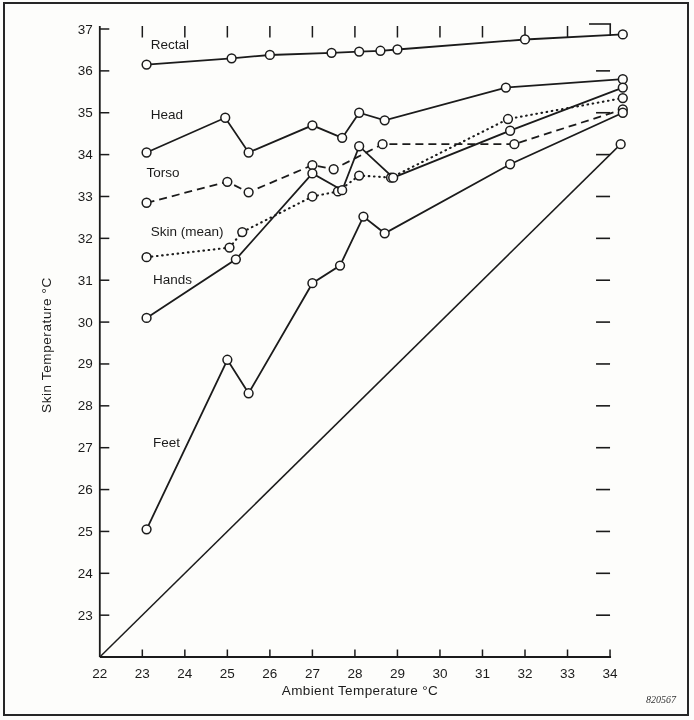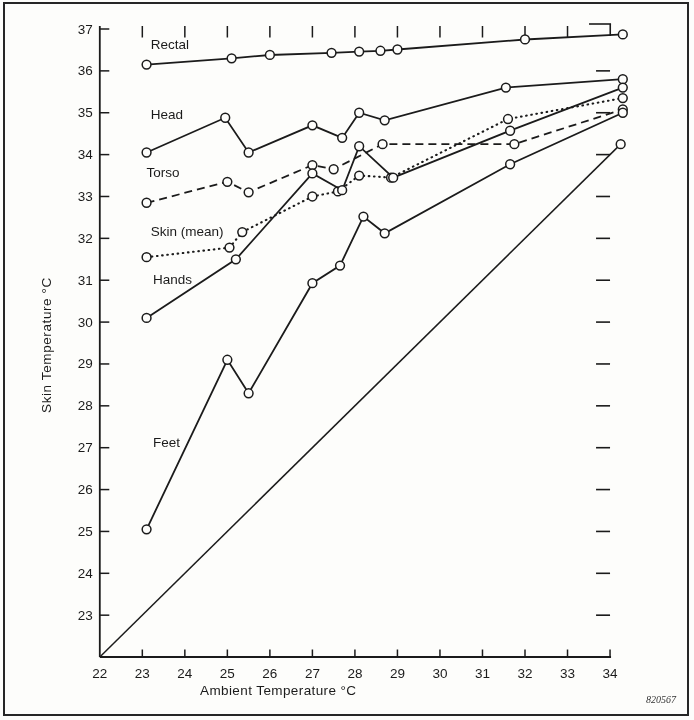--- a/index.html
+++ b/index.html
@@ -7,21 +7,21 @@
     width:694px;height:720px;position:relative;overflow:hidden;
     background:#fdfdfb;color:#1b1b1b;
     font-family:"Liberation Sans", sans-serif;
   }
   .page-border{
     position:absolute;left:3px;top:2px;right:5px;bottom:4px;
     border:2px solid #262626;pointer-events:none;
   }
   .chart-svg{position:absolute;left:0;top:0;}
   .axis-title-x{
-    position:absolute;left:200px;top:683px;width:320px;
+    position:absolute;left:200px;top:683px;width:320px;text-align:center;
     font-size:13.5px;letter-spacing:.4px;color:#1b1b1b;
   }
   .axis-title-y{
     position:absolute;left:46px;top:345px;white-space:nowrap;
     transform:translate(-50%,-50%) rotate(-90deg);
     font-size:13.5px;letter-spacing:.6px;color:#1b1b1b;
   }
   .figure-number{
     position:absolute;left:646px;top:694px;
     font-family:Liberation Serif, serif;font-style:italic;font-size:10px;color:#333;

